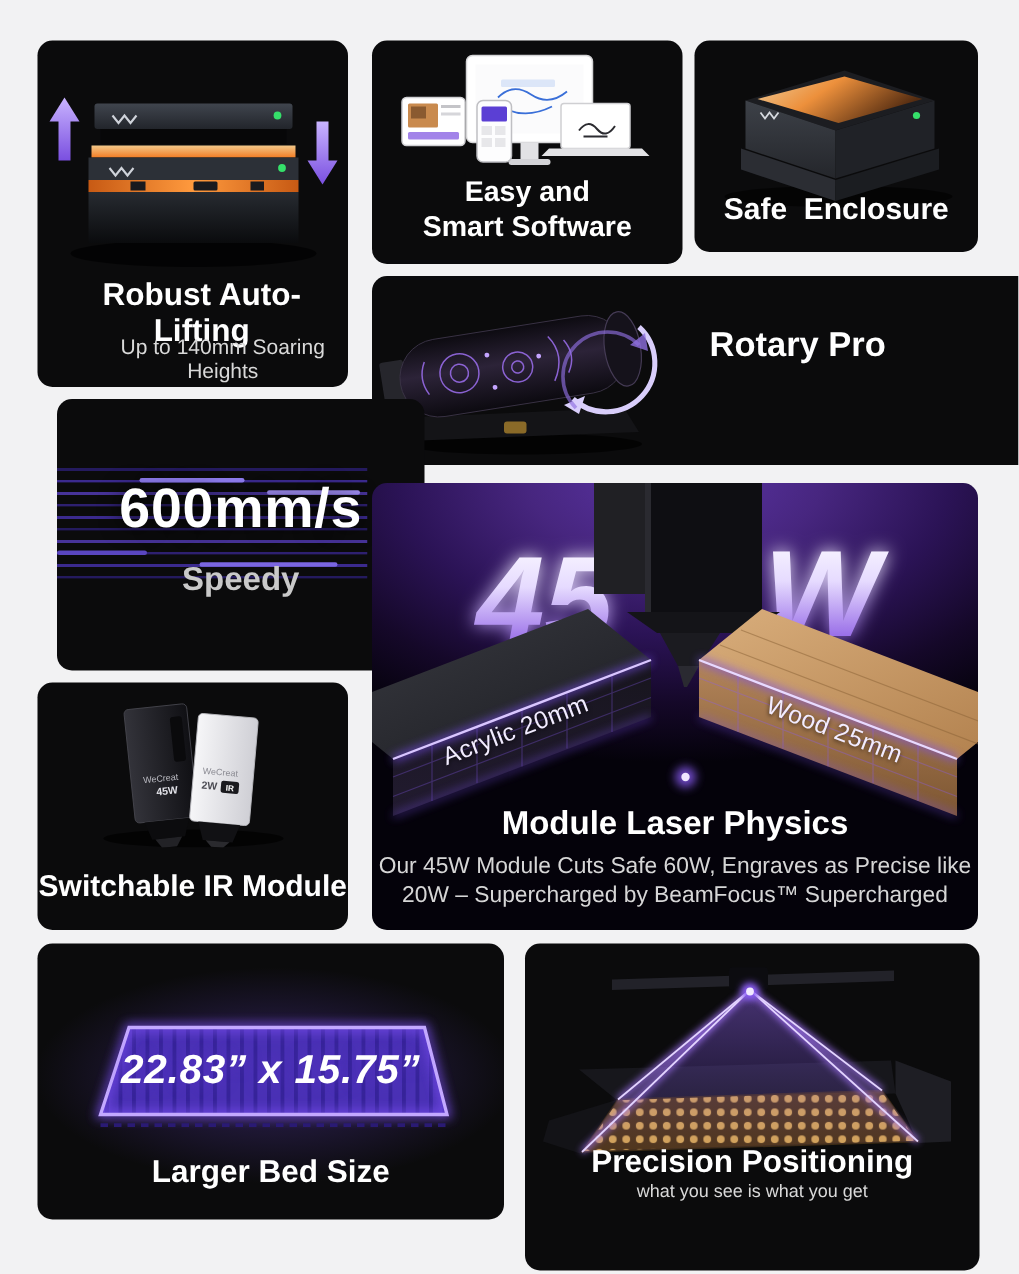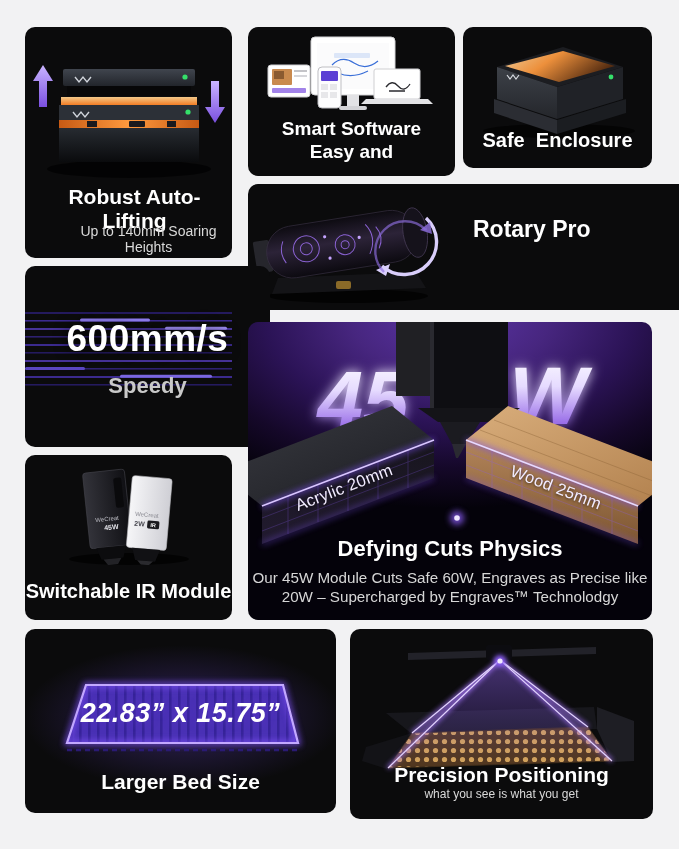--- a/index.html
+++ b/index.html
@@ -7,26 +7,26 @@
         font-family:"Liberation Sans",sans-serif;}
   .tile{position:absolute;background:#0b0b0c;border-radius:10px;overflow:hidden;}
   .t-title{position:absolute;left:0;right:0;text-align:center;color:#fff;font-weight:700;}
   .t-sub{position:absolute;left:0;right:0;text-align:center;color:#d9d9d9;font-weight:400;}
   svg{display:block;}
   
   .tile-lift{left:25px;top:27px;width:207px;height:231px;}
   .tile-soft{left:248px;top:27px;width:207px;height:149px;}
   .tile-encl{left:463px;top:27px;width:189px;height:141px;}
   .tile-rotary{left:248px;top:184px;width:483px;height:126px;}
-  .tile-speed{left:25px;top:266px;width:245px;height:181px;}
+  .tile-speed{left:38px;top:266px;width:245px;height:181px;}
   .tile-power{left:248px;top:322px;width:404px;height:298px;
      background:radial-gradient(95% 75% at 50% -2%, #5c35a8 0%, #47267f 26%, #2b1356 48%, #150829 68%, #04020a 86%), #000;}
   .tile-ir{left:25px;top:455px;width:207px;height:165px;}
   .tile-bed{left:25px;top:629px;width:311px;height:184px;}
-  .tile-pos{left:350px;top:629px;width:303px;height:190px;}
+  .tile-pos{left:350px;top:629px;width:303px;height:218px;}
   
   .lift-title{top:158px;font-size:21px;padding-left:12px;}
   .lift-sub{top:196px;font-size:14px;margin-left:40px;}
   .soft-title{top:90px;font-size:19px;line-height:23px;font-weight:700;color:#fff;}
   .encl-title{top:102px;font-size:20px;white-space:pre;}
   .rotary-title{position:absolute;left:225px;top:32px;font-size:23px;font-weight:700;color:#fff;}
   .rotary-sub{position:absolute;left:225px;top:63px;font-size:16px;line-height:20px;color:#dcdcdc;}
   .speed-value{top:52px;font-size:37px;font-weight:800;letter-spacing:.5px;text-shadow:0 0 14px rgba(0,0,0,.8);}
   .speed-label{top:107px;font-size:22px;color:#c9c9c9;font-weight:700;}
   .mat-label{position:absolute;width:160px;text-align:center;color:#f2ecff;font-size:16.5px;
@@ -120,22 +120,22 @@
       <rect x="73" y="57" width="7" height="6" fill="#e7e7ea"></rect>
       <rect x="82" y="57" width="7" height="6" fill="#e7e7ea"></rect>
       <rect x="73" y="65" width="7" height="6" fill="#e7e7ea"></rect>
       <rect x="82" y="65" width="7" height="6" fill="#e7e7ea"></rect>
 
       <rect x="126" y="42" width="46" height="30" rx="2" fill="#ffffff" stroke="#cfcfd2"></rect>
       <path d="M138 60 q6 -8 12 -1 t12 -2 M141 64 l16 0" stroke="#2b2b30" stroke-width="1.3" fill="none"></path>
       <polygon points="118,72 180,72 185,77 113,77" fill="#e3e3e6"></polygon>
     </svg>
     <div class="t-title soft-title">
+      <div>Easy and</div>
       <div>Smart Software</div>
-      <div>Easy and</div>
     </div>
   </div>
 
   <div class="tile tile-encl">
     <svg class="abs" style="left:0;top:0;" width="189" height="112" viewBox="0 0 189 112">
       <defs>
         <linearGradient id="topGlow" x1="0" y1="0" x2="1" y2="0.4">
           <stop offset="0" stop-color="#ffdca6"></stop>
             <stop offset=".45" stop-color="#ff9a3e"></stop>
             <stop offset="1" stop-color="#5a2e10"></stop>
@@ -318,24 +318,24 @@
 
       <g>
         <line x1="209" y1="134" x2="209" y2="210" stroke="#8a5cf6" stroke-width="6" filter="url(#soft)" opacity="0.55"></line>
         <line x1="209" y1="134" x2="209" y2="210" stroke="url(#beamG)" stroke-width="2.2"></line>
         <circle cx="209" cy="196" r="7" fill="#8a5cf6" filter="url(#soft)" opacity="0.8"></circle>
         <circle cx="209" cy="196" r="2.8" fill="#efe6ff"></circle>
       </g>
     </svg>
     <div class="mat-label mat-left">Acrylic 20mm</div>
     <div class="mat-label mat-right">Wood 25mm</div>
-    <div class="t-title power-title">Defying Cuts Physics</div>
+    <div class="t-title power-title">Module Laser Physics</div>
     <div class="t-sub power-desc">
       <div>Our 45W Module Cuts Safe 60W, Engraves as Precise like</div>
-      <div>20W – Supercharged by Engraves™ Technolodgy</div>
+      <div>20W – Supercharged by BeamFocus™ Supercharged</div>
     </div>
   </div>
 
   <div class="tile tile-ir">
     <svg class="abs" style="left:0;top:6px;" width="207" height="104" viewBox="0 0 207 104">
       <defs>
         <linearGradient id="modBlack" x1="0" y1="0" x2="1" y2="0">
           <stop offset="0" stop-color="#33333a"></stop>
             <stop offset="1" stop-color="#101014"></stop>
         </linearGradient>

